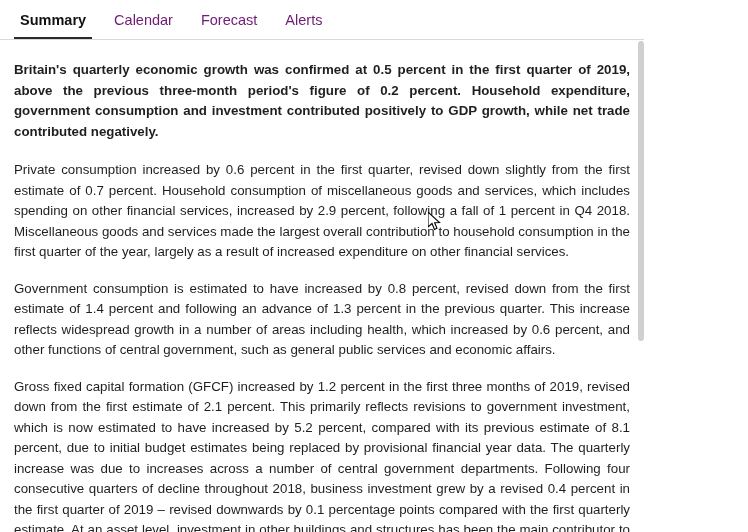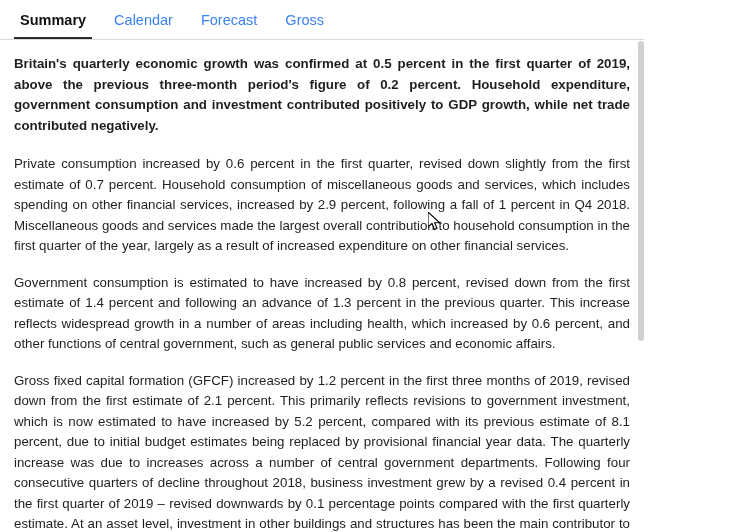--- a/index.html
+++ b/index.html
@@ -27,21 +27,21 @@
     align-items: flex-end;
     height: 40px;
     border-bottom: 1px solid #d9d9d9;
     padding-left: 6px;
     box-sizing: border-box;
   }
   .tab {
     position: relative;
     padding: 8px 14px 10px 14px;
     font-size: 14.5px;
-    color: #3b82f6;
+    color: #701a75;
     line-height: 18px;
     white-space: nowrap;
     cursor: pointer;
   }
   .tab.active {
     font-weight: bold;
     color: #111111;
   }
   .tab.active::after {
     content: "";
@@ -63,21 +63,21 @@
     vertical-align: middle;
     position: relative;
     top: -1px;
   }
   
   .content {
     padding: 10px 14px 0 14px;
     box-sizing: border-box;
   }
   p.para {
-    margin: 4px 0 16px 0;
+    margin: 10px 0 16px 0;
     font-size: 13.3px;
     line-height: 20.5px;
     text-align: justify;
     color: #1f1f1f;
   }
   p.para.lead {
     font-weight: bold;
     margin-bottom: 18px;
   }
   .b {
@@ -113,21 +113,21 @@
 </style>
 </head>
 <body>
 
 <div class="page">
 
   <div class="tabbar">
       <div class="tab active"><span>Summary</span></div>
       <div class="tab"><span>Calendar</span></div>
       <div class="tab"><span>Forecast</span></div>
-      <div class="tab"><span>Gross</span></div>
+      <div class="tab"><span>Alerts</span></div>
     </div>
 
   <div class="content">
       <p class="para lead"><span>Britain's quarterly economic growth was confirmed at 0.5 percent in the first quarter of 2019, above the previous three-month period's figure of 0.2 percent. Household expenditure, government consumption and investment contributed positively to GDP growth, while net trade contributed negatively.</span></p>
       <p class="para"><span class="b">Private consumption increased by 0.6 percent in the first quarter</span><span>, revised down slightly from the first estimate of 0.7 percent. Household consumption of miscellaneous goods and services, which includes spending on other financial services, increased by 2.9 percent, following a fall of 1 percent in Q4 2018. Miscellaneous goods and services made the largest overall contribution to household consumption in the first quarter of the year, largely as a result of increased expenditure on other financial services.</span></p>
       <p class="para"><span class="b">Government consumption is estimated to have increased by 0.8 percent</span><span>, revised down from the first estimate of 1.4 percent and following an advance of 1.3 percent in the previous quarter. This increase reflects widespread growth in a number of areas including health, which increased by 0.6 percent, and other functions of central government, such as general public services and economic affairs.</span></p>
       <p class="para"><span class="b">Gross fixed capital formation (GFCF) increased by 1.2 percent</span><span> in the first three months of 2019, revised down from the first estimate of 2.1 percent. This primarily reflects revisions to government investment, which is now estimated to have increased by 5.2 percent, compared with its previous estimate of 8.1 percent, due to initial budget estimates being replaced by provisional financial year data. The quarterly increase was due to increases across a number of central government departments. Following four consecutive quarters of decline throughout 2018, </span><span class="b">business investment grew by a revised 0.4 percent</span><span> in the first quarter of 2019 – revised downwards by 0.1 percentage points compared with the first quarterly estimate. At an asset level, investment in other buildings and structures has been the main contributor to growth. Some of the growth in the investment in buildings has been offset by a fall in investment in transport, which continued its recent decline in the first quarter of the year.</span></p>
     </div>
 
   <div class="scroll-track">

